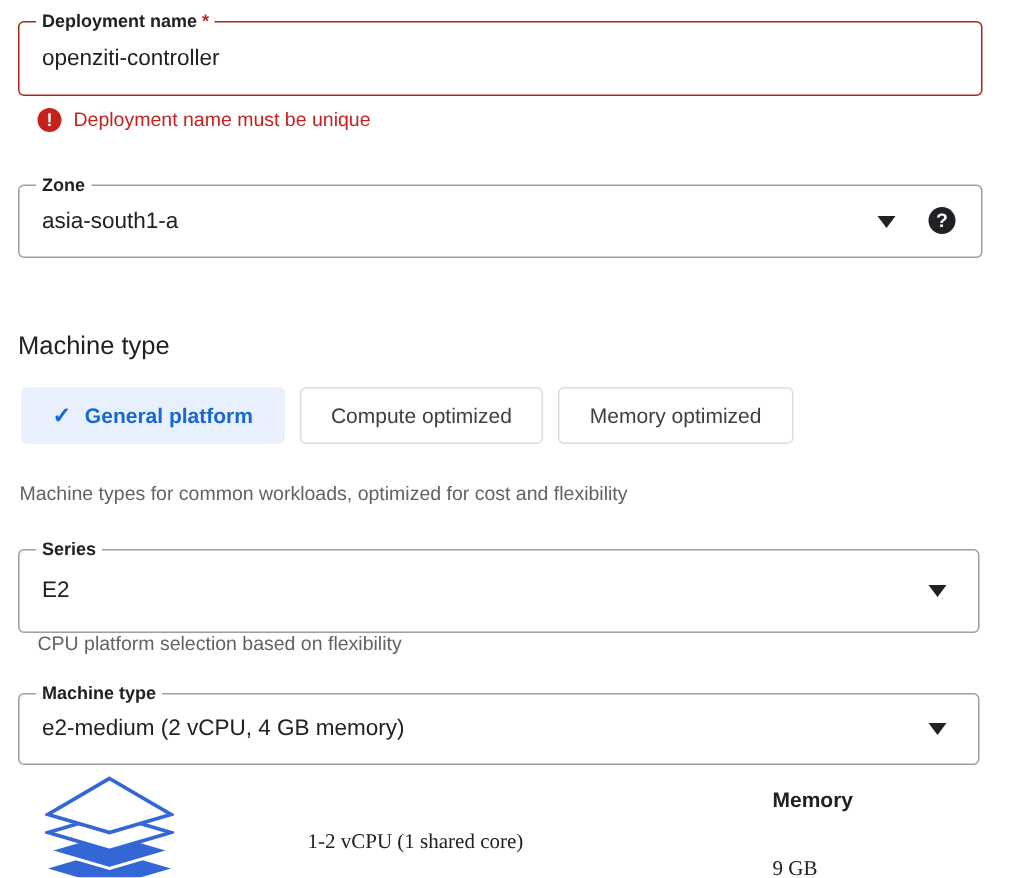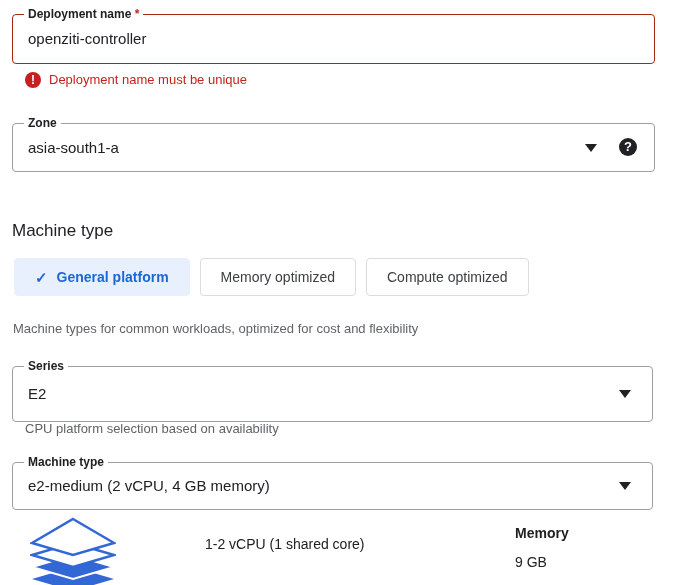--- a/index.html
+++ b/index.html
@@ -182,25 +182,26 @@
   }
   .spec-col { position: absolute; }
   .spec-head {
     font-size: 14px;
     font-weight: bold;
     line-height: 18px;
     color: #202124;
     white-space: nowrap;
   }
   .spec-val {
-    margin-top: 11px;
+    margin-top: 29px;
     font-size: 14px;
     line-height: 18px;
     color: #202124;
     white-space: nowrap;
+    font-family: Liberation Serif, serif;
   }
 </style>
 </head>
 <body>
 
 <div class="page">
 
   <div class="field error" style="left:12px; top:14px; width:643px; height:50px;">
     <div class="field-legend">
       <span>Deployment name</span>
@@ -222,36 +223,36 @@
   <span class="help-icon" style="left:619px; top:147px;">?</span>
 
   <div class="section-title">Machine type</div>
 
   <div class="tabs">
     <div class="tab selected">
       <span class="check">✓</span>
       <span>General platform</span>
     </div>
     <div class="tab">
+      <span>Compute optimized</span>
+    </div>
+    <div class="tab">
       <span>Memory optimized</span>
-    </div>
-    <div class="tab">
-      <span>Compute optimized</span>
     </div>
   </div>
 
   <div class="helper" style="left:13px; top:320px;">Machine types for common workloads, optimized for cost and flexibility</div>
 
   <div class="field" style="left:12px; top:366px; width:641px; height:56px;">
     <div class="field-legend">Series</div>
     <div class="field-value">E2</div>
     <span class="caret" style="right:21px;"></span>
   </div>
 
-  <div class="helper" style="left:25px; top:420px;">CPU platform selection based on availability</div>
+  <div class="helper" style="left:25px; top:420px;">CPU platform selection based on flexibility</div>
 
   <div class="field" style="left:12px; top:462px; width:641px; height:48px;">
     <div class="field-legend">Machine type</div>
     <div class="field-value">e2-medium (2 vCPU, 4 GB memory)</div>
     <span class="caret" style="right:21px;"></span>
   </div>
 
   <div class="spec">
 
     <svg class="spec-icon" viewBox="0 0 86 68">

